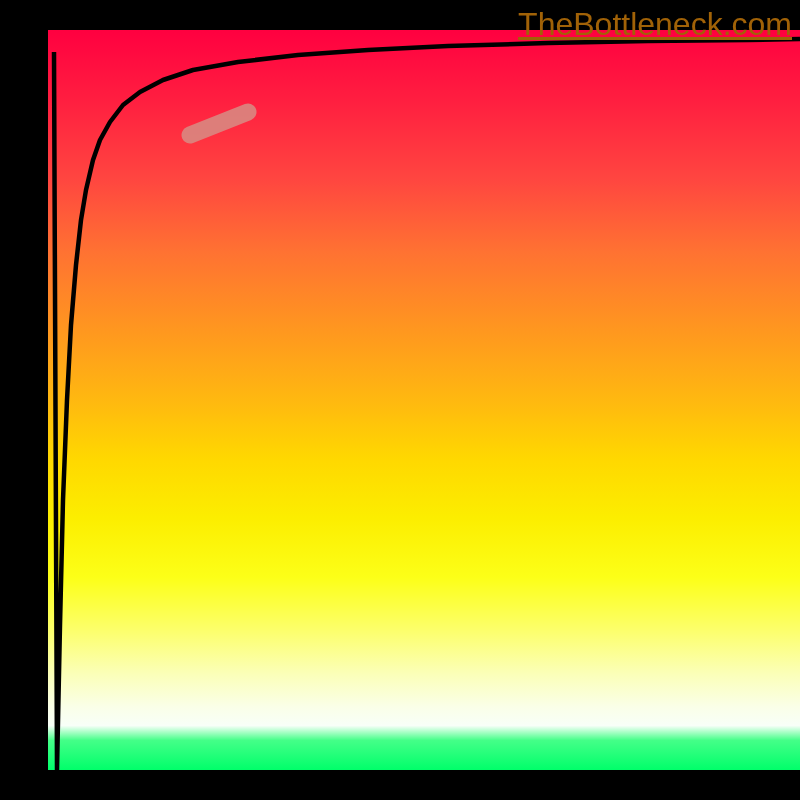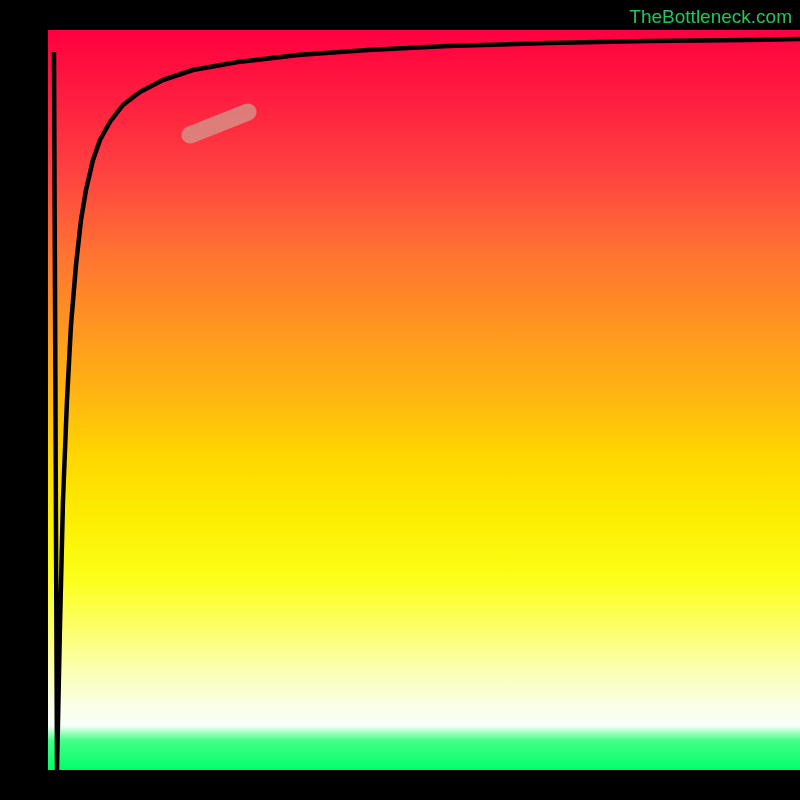--- a/index.html
+++ b/index.html
@@ -16,24 +16,25 @@
       width: 800px;
       height: 800px;
       position: relative;
       background: #000;
     }
     .watermark {
       position: absolute;
       top: 6px;
       right: 8px;
       font-family: Arial, Helvetica, sans-serif;
-      font-size: 19px;
-      color: #22c55e;
+      font-size: 32px;
+      color: #a16207;
       z-index: 10;
       letter-spacing: 0;
+      text-decoration: underline;
     }
     .plot-area {
       position: absolute;
       left: 48px;
       top: 30px;
       width: 752px;
       height: 740px;
       background: linear-gradient(to bottom,
         #ff0040 0%,
         #ff2040 10%,

